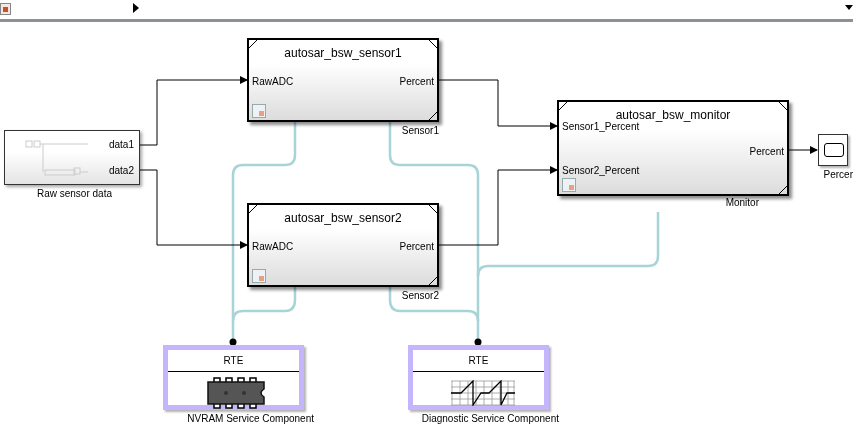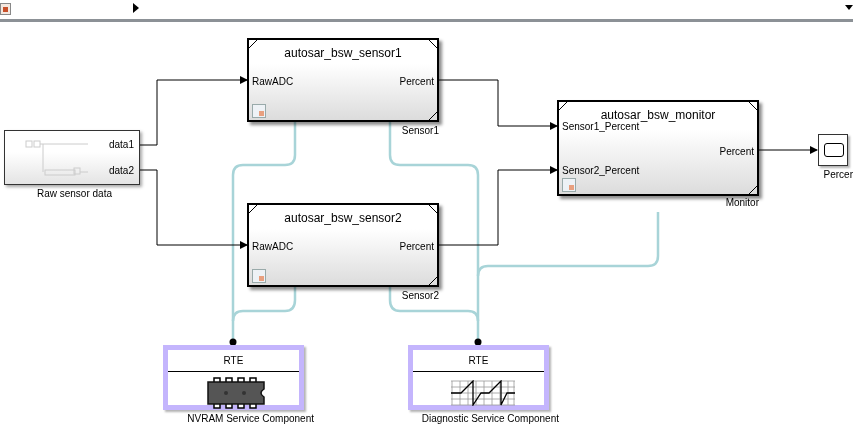--- a/index.html
+++ b/index.html
@@ -113,21 +113,21 @@
   <svg class="corner" style="right:0;bottom:0">
       <path d="M0,8 L8,0" stroke="#000"></path>
     </svg>
   <div class="blk-title">autosar_bsw_sensor2</div>
   <span class="port" style="left:3px;top:36px">RawADC</span>
   <span class="port" style="right:3px;top:36px">Percent</span>
   <span class="mask-icon" style="left:3px;bottom:2px"></span>
 </div>
 <div class="blk-label" style="left:247px;width:192px;top:290px">Sensor2</div>
 
-<div class="block" style="left:557px;top:100px;width:202px;height:96px">
+<div class="block" style="left:557px;top:100px;width:232px;height:96px">
   <svg class="corner" style="left:0;top:0">
       <path d="M0,8 L8,0" stroke="#000"></path>
     </svg>
   <svg class="corner" style="right:0;top:0">
       <path d="M0,0 L8,8" stroke="#000"></path>
     </svg>
   <svg class="corner" style="right:0;bottom:0">
       <path d="M0,8 L8,0" stroke="#000"></path>
     </svg>
   <div class="blk-title">autosar_bsw_monitor</div>

